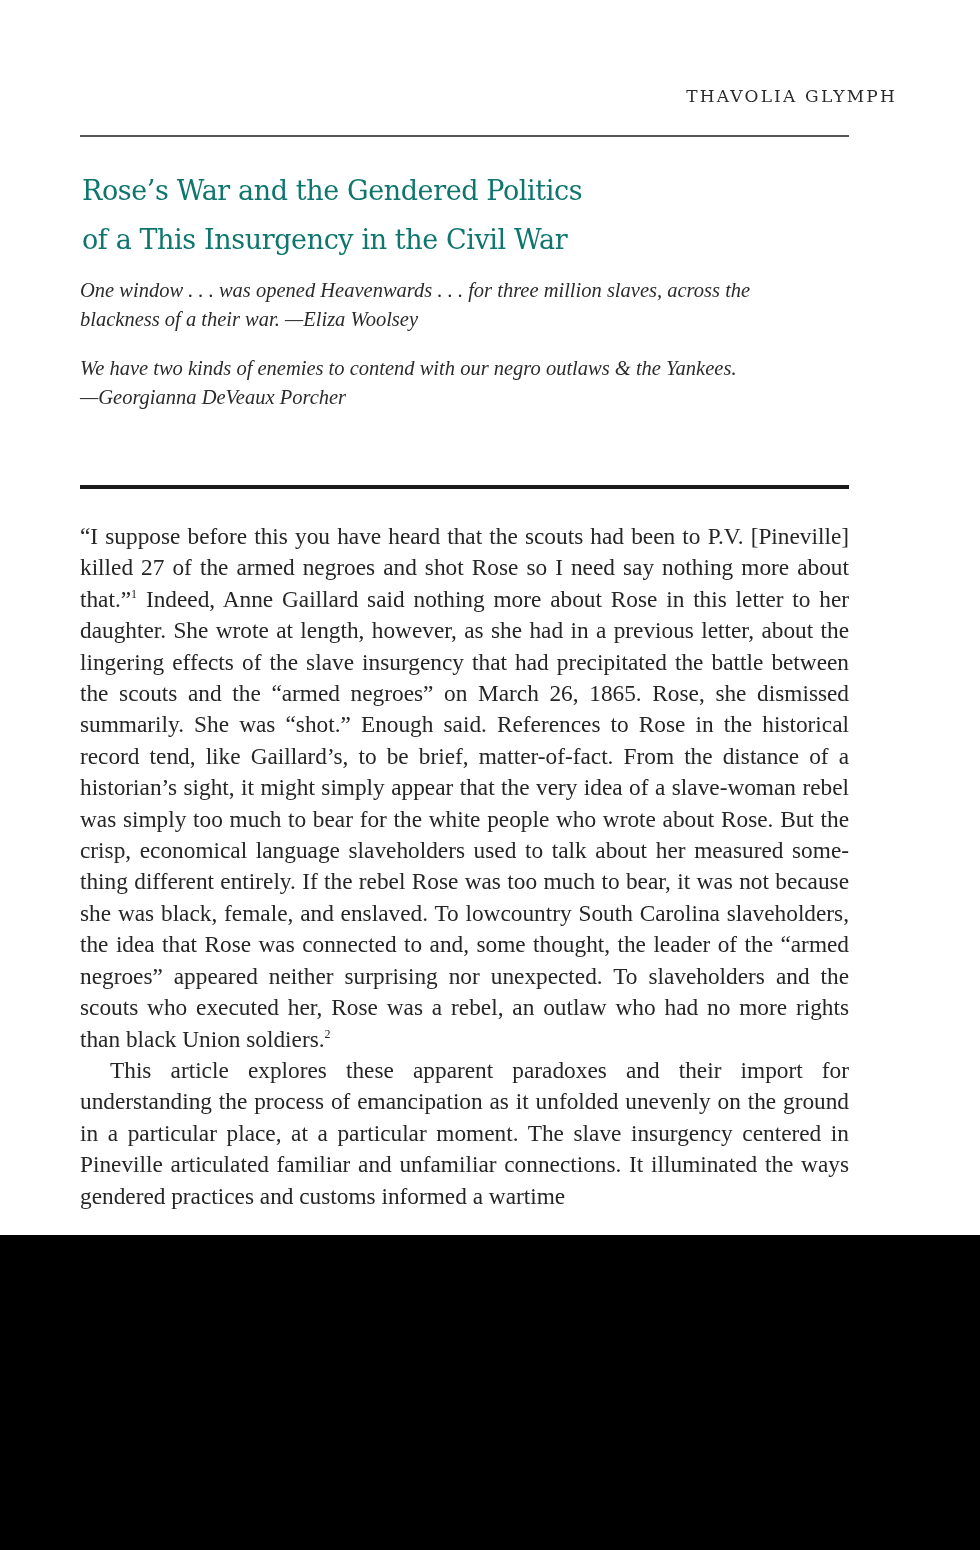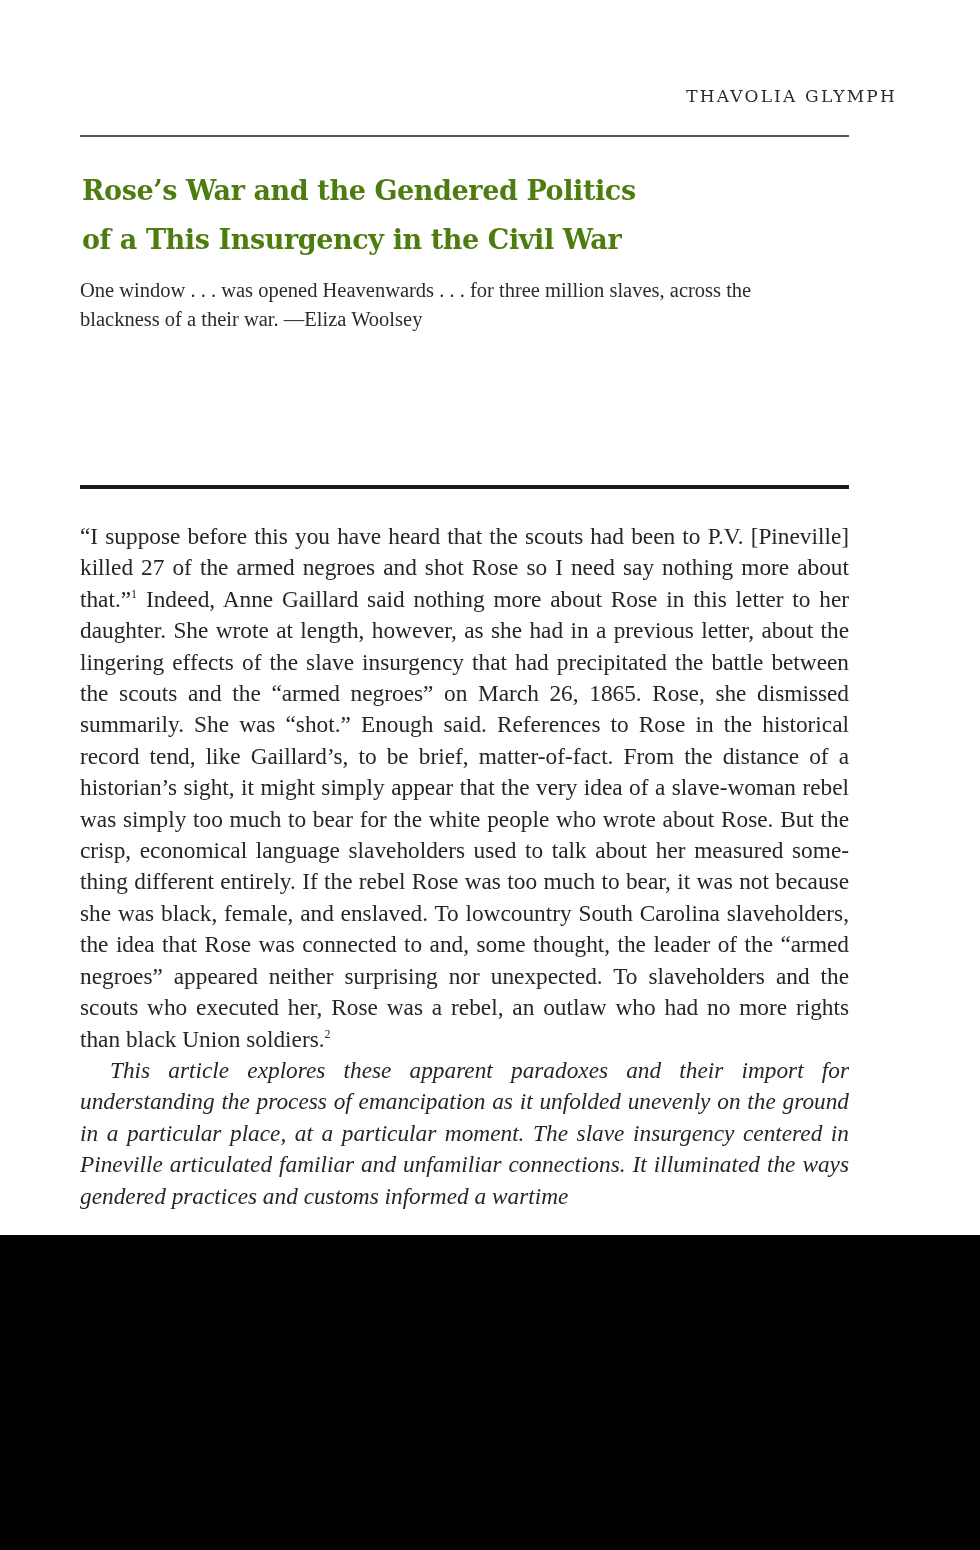--- a/index.html
+++ b/index.html
@@ -38,32 +38,33 @@
       height: 2px;
       background: #555555;
     }
     .article-title {
       position: absolute;
       left: 82px;
       top: 166px;
       width: 780px;
       margin: 0;
       font-family: "DejaVu Serif", serif;
-      font-weight: bold;
+      font-weight: normal;
       font-size: 27px;
       line-height: 49px;
-      color: #4d7c0f;
+      color: #0f766e;
       letter-spacing: -0.4px;
     }
     .epigraphs {
       position: absolute;
       left: 80px;
       top: 276px;
       width: 780px;
       font-family: "Liberation Serif", serif;
+      font-style: italic;
       font-size: 20.5px;
       line-height: 29px;
       color: #2b2b2b;
     }
     .epigraph {
       margin: 0 0 20px 0;
     }
     .rule-thick {
       position: absolute;
       left: 80px;
@@ -81,21 +82,20 @@
       font-size: 23.3px;
       line-height: 31.4px;
       color: #262626;
       text-align: justify;
     }
     .body-text p {
       margin: 0;
     }
     .body-text p.indent {
       text-indent: 30px;
-      font-style: italic;
     }
     sup {
       font-size: 12px;
       line-height: 0;
       vertical-align: 9px;
     }
   </style>
 </head>
 <body>
 
@@ -108,20 +108,24 @@
   <h1 class="article-title">
     <span>Rose’s War and the Gendered Politics</span><br>
     <span>of a This Insurgency in the Civil War</span>
   </h1>
 
   <div class="epigraphs">
     <p class="epigraph">
       <span>One window . . . was opened Heavenwards . . . for three million slaves, across the</span><br>
       <span>blackness of a their war. —Eliza Woolsey</span>
     </p>
+    <p class="epigraph">
+      <span>We have two kinds of enemies to contend with our negro outlaws &amp; the Yankees.</span><br>
+      <span>—Georgianna DeVeaux Porcher</span>
+    </p>
   </div>
 
   <div class="rule-thick"></div>
 
   <div class="body-text">
     <p><span>“I suppose before this you have heard that the scouts had been to P.V. [Pineville] killed 27 of the armed negroes and shot Rose so I need say nothing more about that.”</span><sup>1</sup><span> Indeed, Anne Gaillard said nothing more about Rose in this letter to her daughter. She wrote at length, however, as she had in a previous letter, about the lingering effects of the slave insurgency that had precipitated the battle between the scouts and the “armed negroes” on March 26, 1865. Rose, she dismissed summarily. She was “shot.” Enough said. References to Rose in the historical record tend, like Gaillard’s, to be brief, matter-of-fact. From the distance of a historian’s sight, it might simply appear that the very idea of a slave-woman rebel was simply too much to bear for the white people who wrote about Rose. But the crisp, economical language slaveholders used to talk about her measured some­thing different entirely. If the rebel Rose was too much to bear, it was not because she was black, female, and enslaved. To lowcountry South Carolina slaveholders, the idea that Rose was connected to and, some thought, the leader of the “armed negroes” appeared neither surprising nor unexpected. To slaveholders and the scouts who executed her, Rose was a rebel, an out­law who had no more rights than black Union soldiers.</span><sup>2</sup></p>
     <p class="indent"><span>This article explores these apparent paradoxes and their import for understanding the process of emancipation as it unfolded unevenly on the ground in a particular place, at a particular moment. The slave insurgency centered in Pineville articulated familiar and unfamiliar connections. It illuminated the ways gendered practices and customs informed a wartime</span></p>
   </div>
 
 </div>

